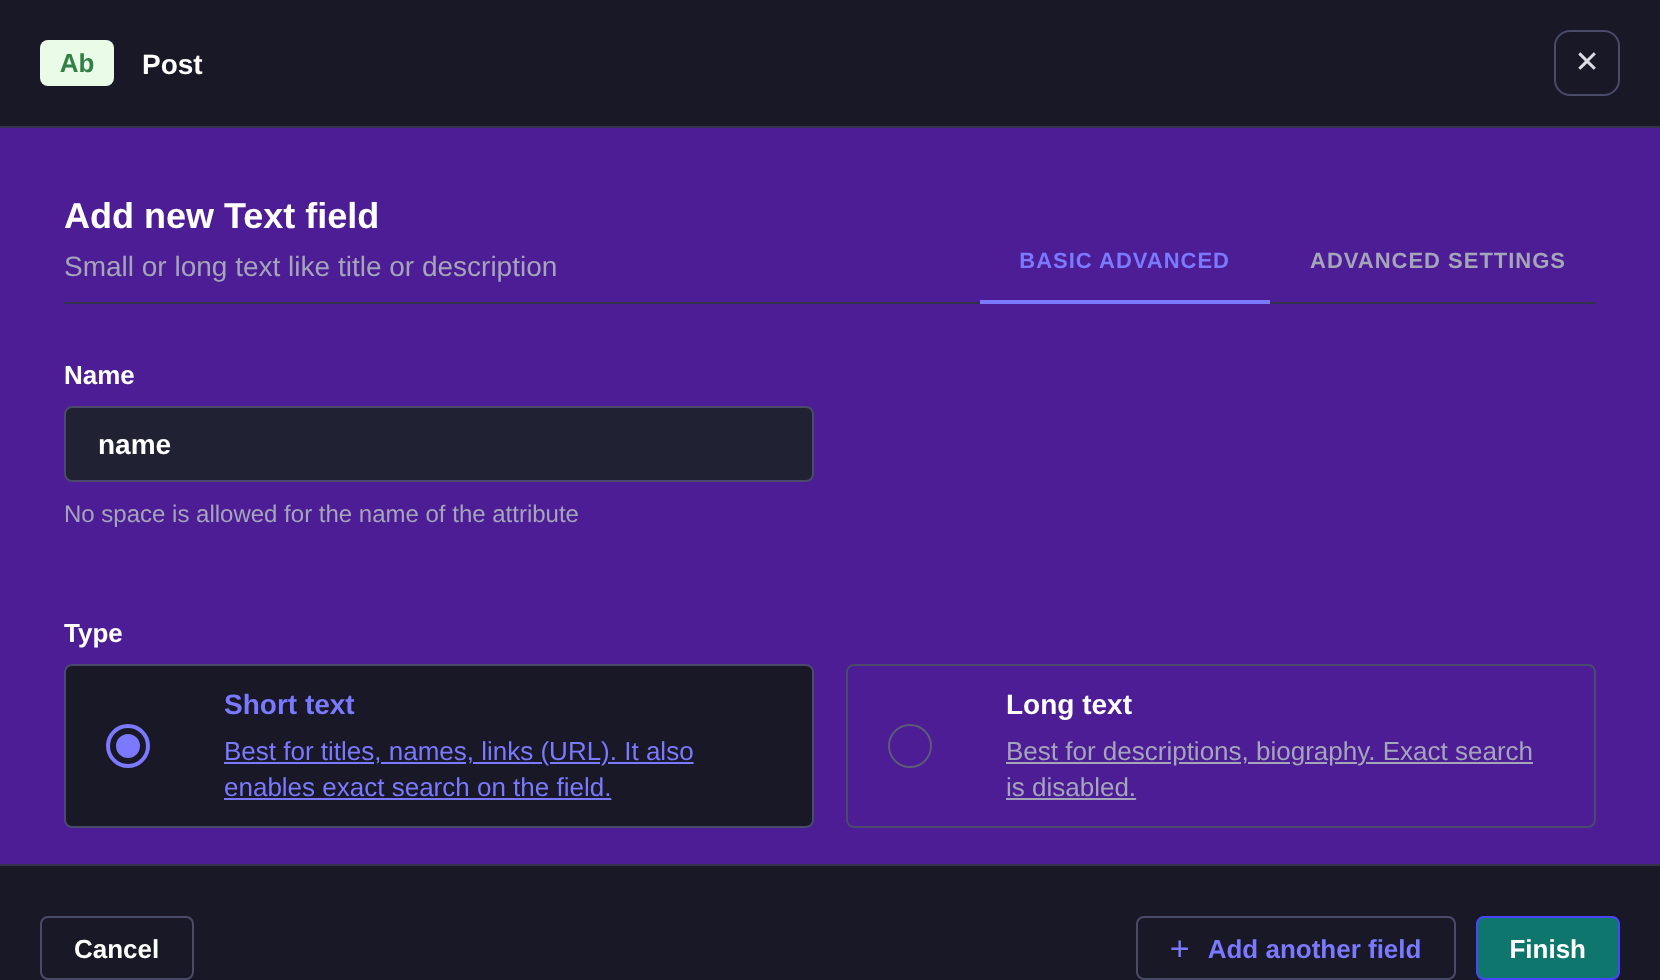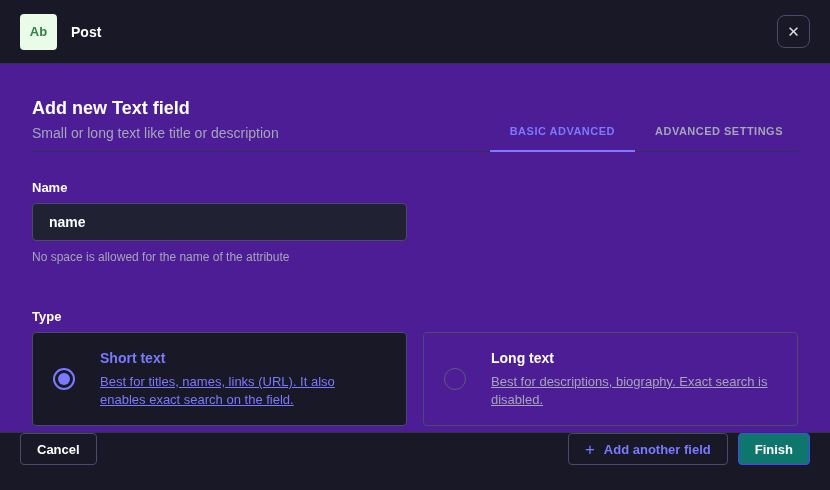--- a/index.html
+++ b/index.html
@@ -18,21 +18,21 @@
     height: 64px;
     flex: 0 0 64px;
     background: #181826;
     border-bottom: 1px solid #32324d;
     display: flex;
     align-items: center;
     padding: 0 20px;
   }
   .field-badge {
     width: 37px;
-    height: 36px;
+    height: 23px;
     background: #eafbe7;
     color: #328048;
     border-radius: 4px;
     font-size: 13px;
     font-weight: bold;
     display: flex;
     align-items: center;
     justify-content: center;
   }
   .header-title {
@@ -130,28 +130,29 @@
     font-size: 12px;
     color: #a5a5ba;
     margin-top: 9px;
   }
 
   
   .type-group { margin-top: 45px; }
   .cards { display: flex; gap: 16px; margin-top: 2px; }
   .option-card {
     flex: 1;
-    height: 94px;
+    height: 82px;
     border: 1px solid #4a4a6a;
     border-radius: 4px;
     display: flex;
     align-items: center;
     padding: 0 20px;
     cursor: pointer;
     background: transparent;
+    gap: 12px;
   }
   .option-card.selected { background: #181826; }
   .radio {
     flex: 0 0 22px;
     width: 22px;
     height: 22px;
     border-radius: 50%;
     border: 1px solid #5c5c77;
     position: relative;
   }
@@ -177,21 +178,21 @@
   }
   .option-card.selected .option-title,
   .option-card.selected .option-desc { color: #7b79ff; }
 
   
   .modal-footer {
     flex: 0 0 58px;
     background: #181826;
     border-top: 1px solid #32324d;
     display: flex;
-    align-items: flex-start;
+    align-items: flex-end;
     padding: 0 20px;
   }
   .btn {
     font-family: inherit;
     font-size: 13px;
     font-weight: bold;
     border-radius: 4px;
     padding: 0 16px;
     height: 32px;
     display: inline-flex;

